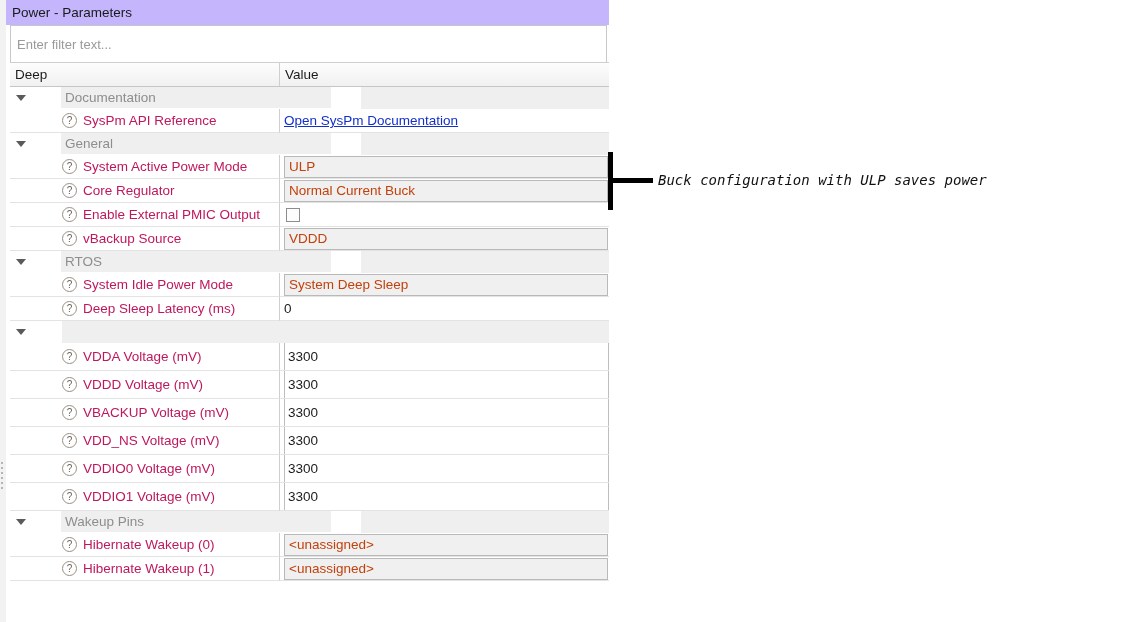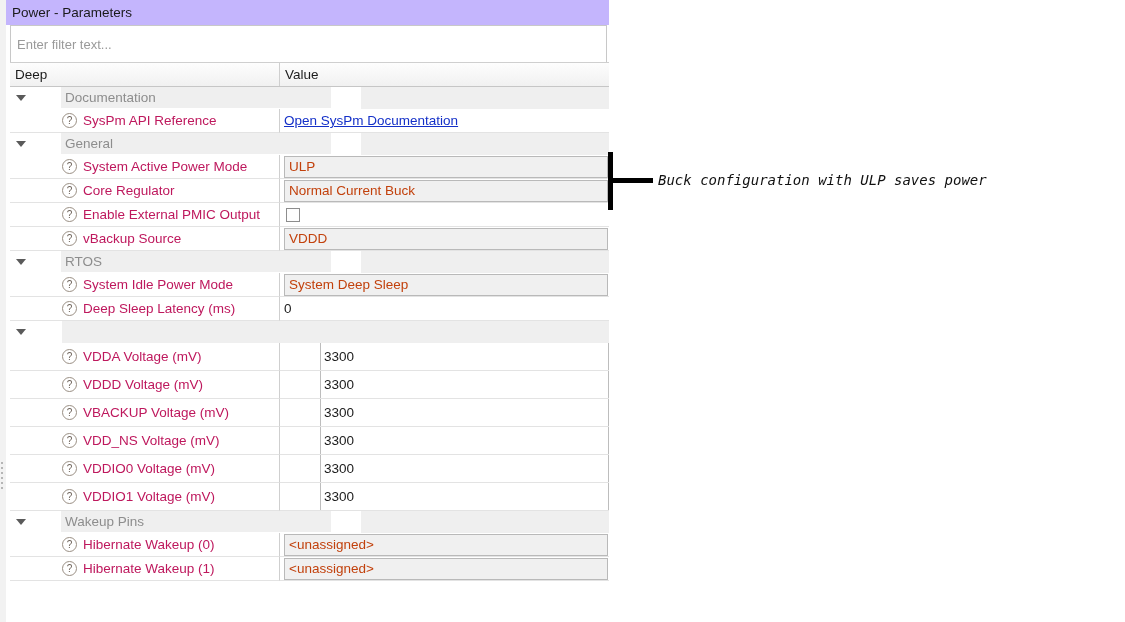--- a/index.html
+++ b/index.html
@@ -225,21 +225,20 @@
     width: 100%;
     height: 34px;
     background: #ffffff;
     border: 1px solid #bdbdbd;
     box-sizing: border-box;
     display: flex;
     align-items: center;
     padding-left: 3px;
     font-size: 13.5px;
     color: #1b1b1b;
-    margin-left: 36px;
   }
   .cell-plain {
     font-size: 13.5px;
     color: #1b1b1b;
     white-space: nowrap;
   }
   .cell-checkbox {
     width: 14px; height: 14px;
     border: 1px solid #8d8d8d;
     background: #fdfdfd;

